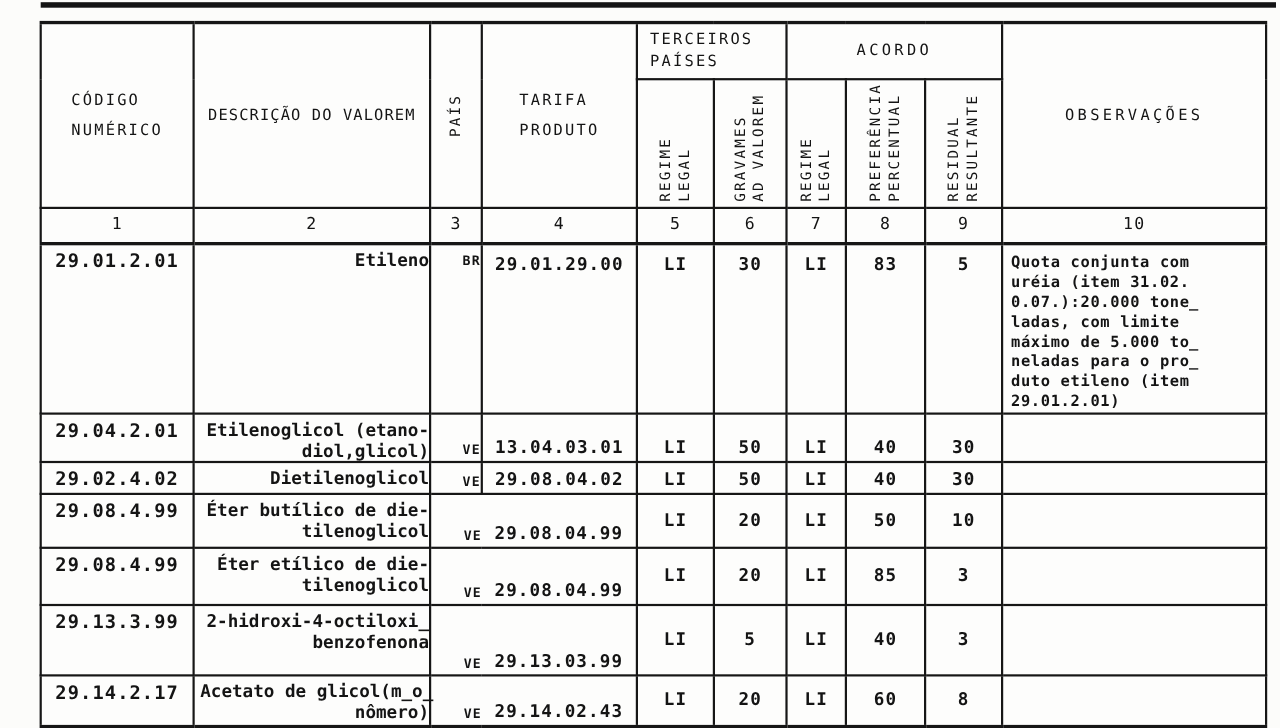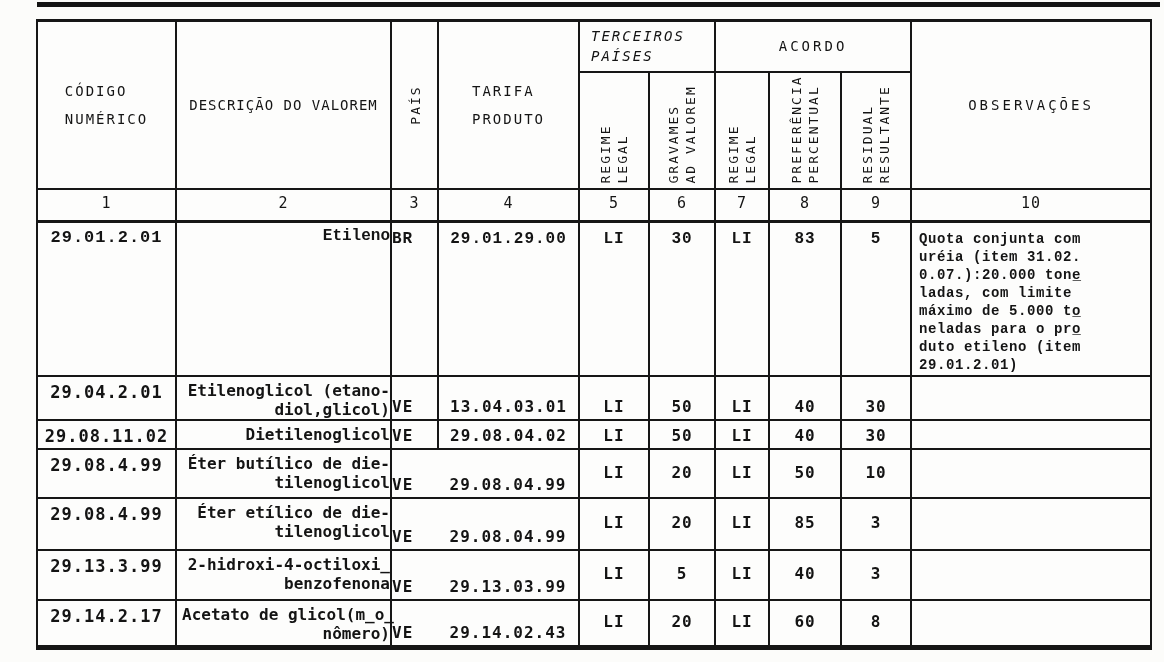--- a/index.html
+++ b/index.html
@@ -14,21 +14,21 @@
   }
   th,td{border:2px solid #161616;padding:0;margin:0;}
   thead th{font-weight:400;vertical-align:middle;text-align:center;border-top:3px solid #161616;}
   thead tr:nth-child(2) th{border-top:2px solid #161616;}
   thead tr:nth-child(1){height:51px;}
   thead tr:nth-child(2){height:117px;}
   thead tr:nth-child(3){height:33px;}
   .h2l{display:inline-block;text-align:left;white-space:pre;font-size:14px;letter-spacing:2px;line-height:28px;}
   .h1l{font-size:14px;letter-spacing:1px;}
   .band-t{text-align:left;vertical-align:middle;padding-left:11px;}
-  .band-t .h2l{line-height:20px;font-style:italic;}
+  .band-t .h2l{line-height:20px;}
   .band-a{font-size:14px;letter-spacing:3px;}
   .obs-h{font-size:14px;letter-spacing:3px;}
   th.vcell{position:relative;overflow:visible;}
   .vert{
     position:absolute;left:50%;top:50%;
     transform:translate(-50%,-50%) rotate(-90deg);
     width:110px;white-space:pre;text-align:left;
     font-size:13px;letter-spacing:2px;line-height:17px;padding-left:3px;
   }
   .vert.ctr{width:150px;text-align:center;padding-left:0;}
@@ -36,30 +36,30 @@
     border-top:2px solid #161616;border-bottom:3px solid #161616;
     text-align:center;font-size:15px;letter-spacing:1px;font-weight:400;
     vertical-align:middle;padding-bottom:4px;
   }
   tbody td{vertical-align:top;font-weight:700;}
   tbody tr:nth-child(1){height:154px;}
   tbody tr:nth-child(2){height:38px;}
   tbody tr:nth-child(3){height:29px;}
   tbody tr:nth-child(4){height:49px;}
   tbody tr:nth-child(5){height:52px;}
-  tbody tr:nth-child(6){height:50px;}
+  tbody tr:nth-child(6){height:64px;}
   tbody tr:nth-child(7){height:48px;}
   tbody tr:last-child td{border-bottom:5px solid #161616;}
   td.code{text-align:center;font-size:17px;letter-spacing:1px;padding-top:5px;}
   td.desc{text-align:right;font-size:16px;line-height:19px;white-space:pre;padding:4px 0 0 5px;}
-  td.country{text-align:left;font-size:16px;letter-spacing:1px;}
+  td.country{text-align:right;font-size:12px;letter-spacing:1px;}
   td.tariff{text-align:center;font-size:16px;letter-spacing:1px;}
   td.v{text-align:center;font-size:16px;letter-spacing:1px;}
   td.obs{font-size:14px;line-height:18px;letter-spacing:0.6px;white-space:pre;padding:7px 0 0 7px;}
-  tbody tr:nth-child(1) td{vertical-align:top;font-family:Liberation Mono, monospace;}
+  tbody tr:nth-child(1) td{vertical-align:top;}
   tbody tr:nth-child(1) td.country,
   tbody tr:nth-child(1) td.tariff,
   tbody tr:nth-child(1) td.v{padding-top:7px;}
   tbody tr:nth-child(n+2) td.country,
   tbody tr:nth-child(n+2) td.tariff{vertical-align:bottom;padding-bottom:3px;}
   tbody tr:nth-child(2) td.v,
   tbody tr:nth-child(3) td.v{vertical-align:bottom;padding-bottom:3px;}
   tbody tr:nth-child(n+4) td.v{vertical-align:middle;padding-bottom:2px;}
   tbody tr:nth-child(n+4) td.country{border-right:none;}
   tbody tr:nth-child(n+4) td.tariff{border-left:none;}
@@ -159,21 +159,21 @@
         <td class="country">VE</td>
         <td class="tariff">13.04.03.01</td>
         <td class="v">LI</td>
         <td class="v">50</td>
         <td class="v">LI</td>
         <td class="v">40</td>
         <td class="v">30</td>
         <td class="obs"></td>
       </tr>
       <tr>
-        <td class="code">29.08.11.02</td>
+        <td class="code">29.02.4.02</td>
         <td class="desc">Dietilenoglicol</td>
         <td class="country">VE</td>
         <td class="tariff">29.08.04.02</td>
         <td class="v">LI</td>
         <td class="v">50</td>
         <td class="v">LI</td>
         <td class="v">40</td>
         <td class="v">30</td>
         <td class="obs"></td>
       </tr>

